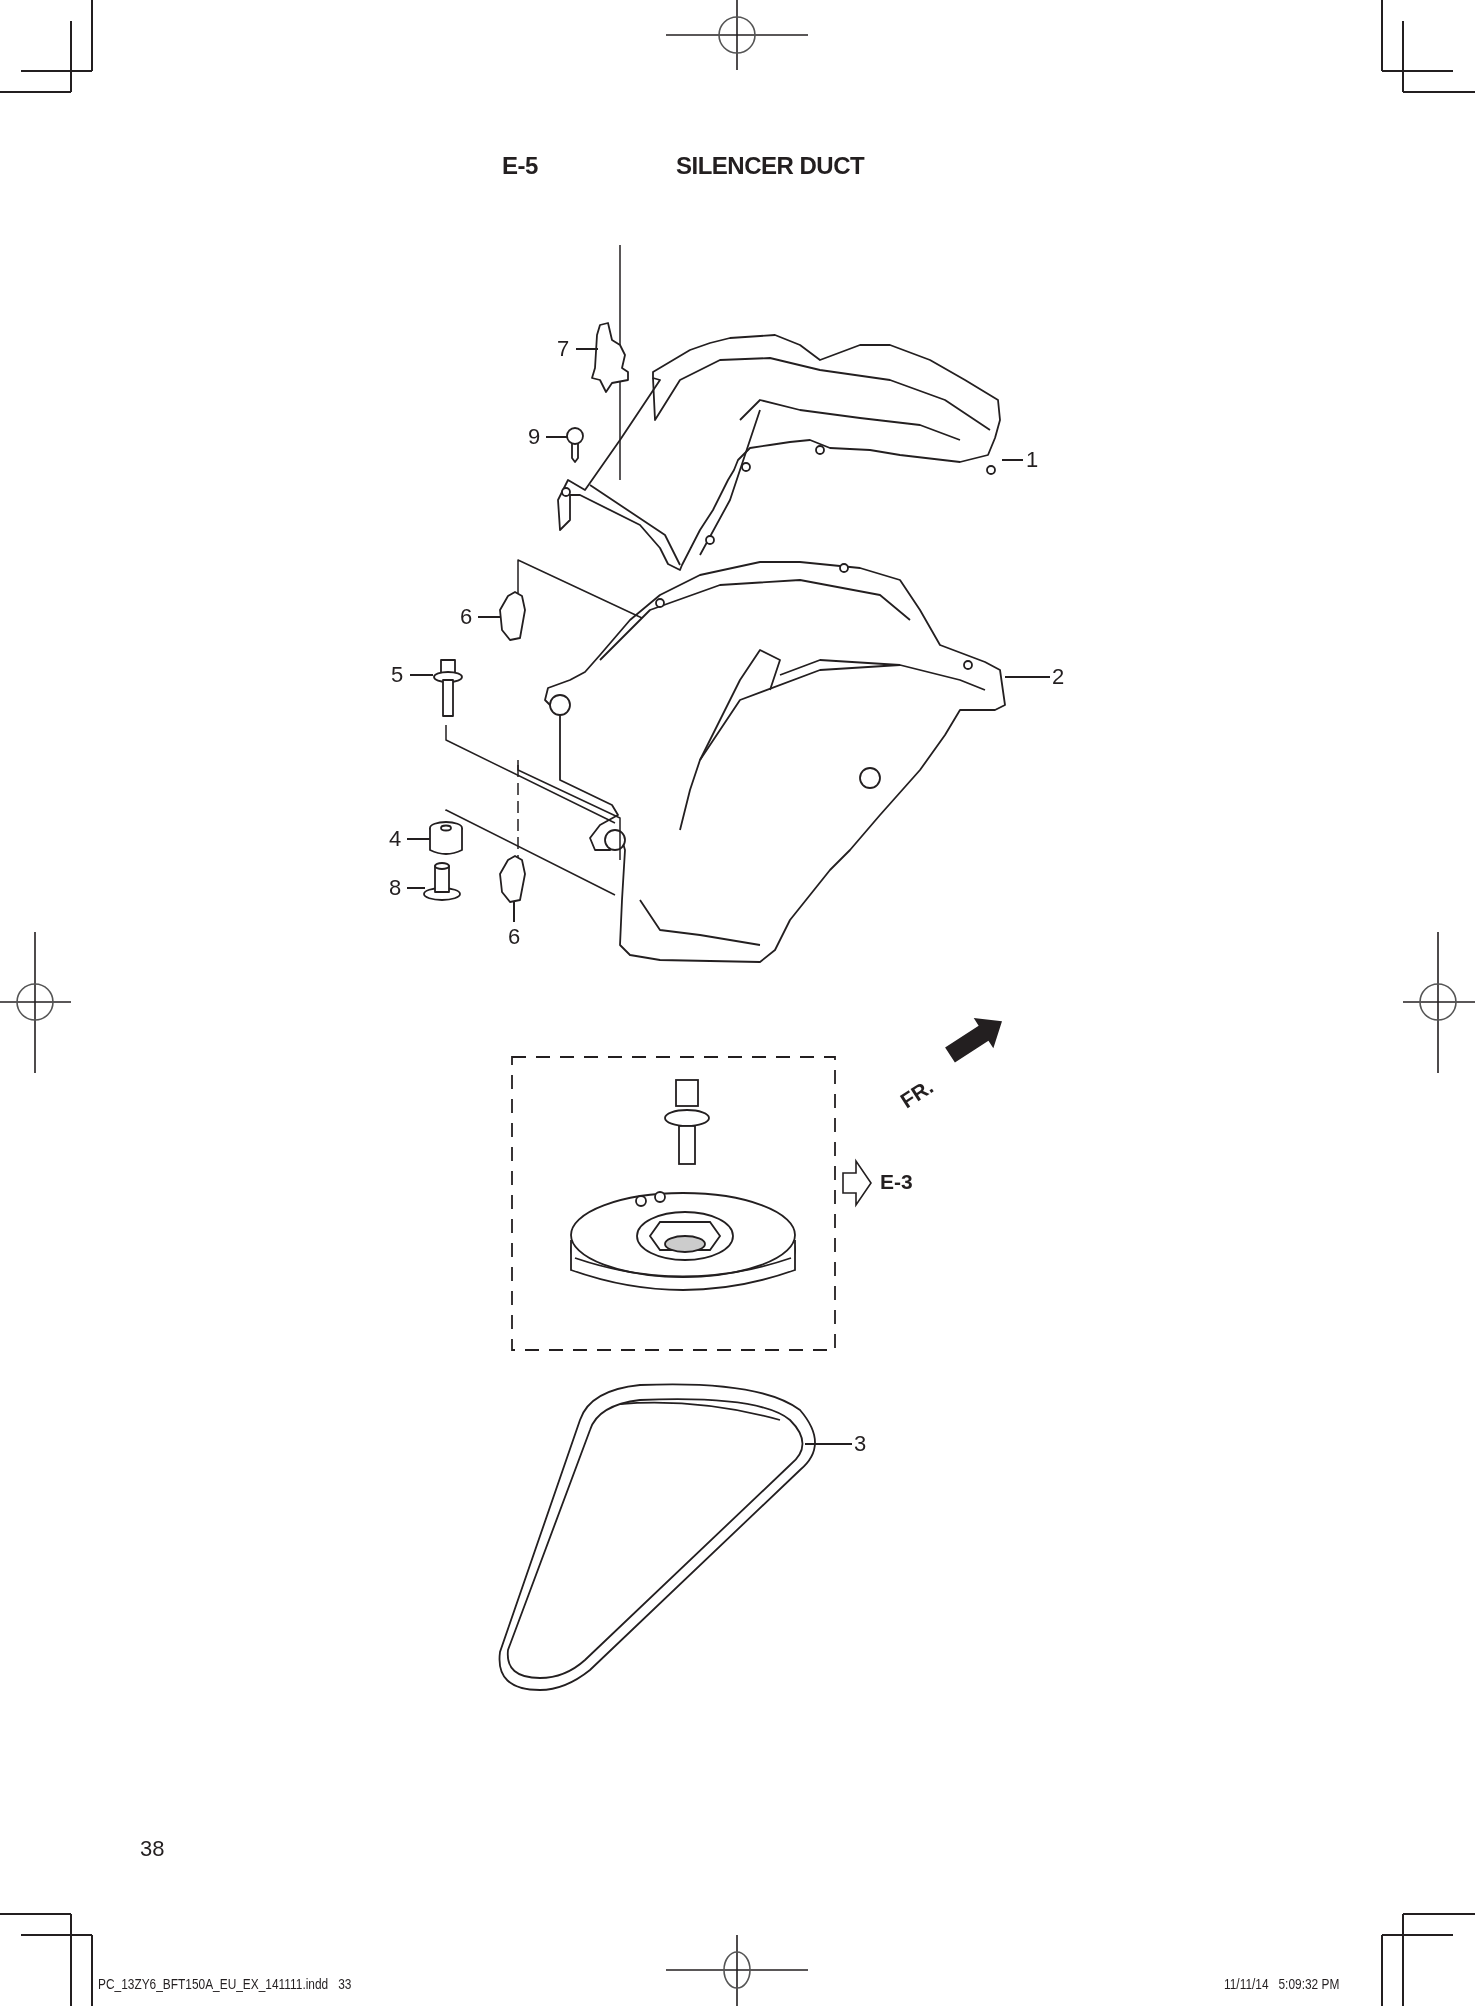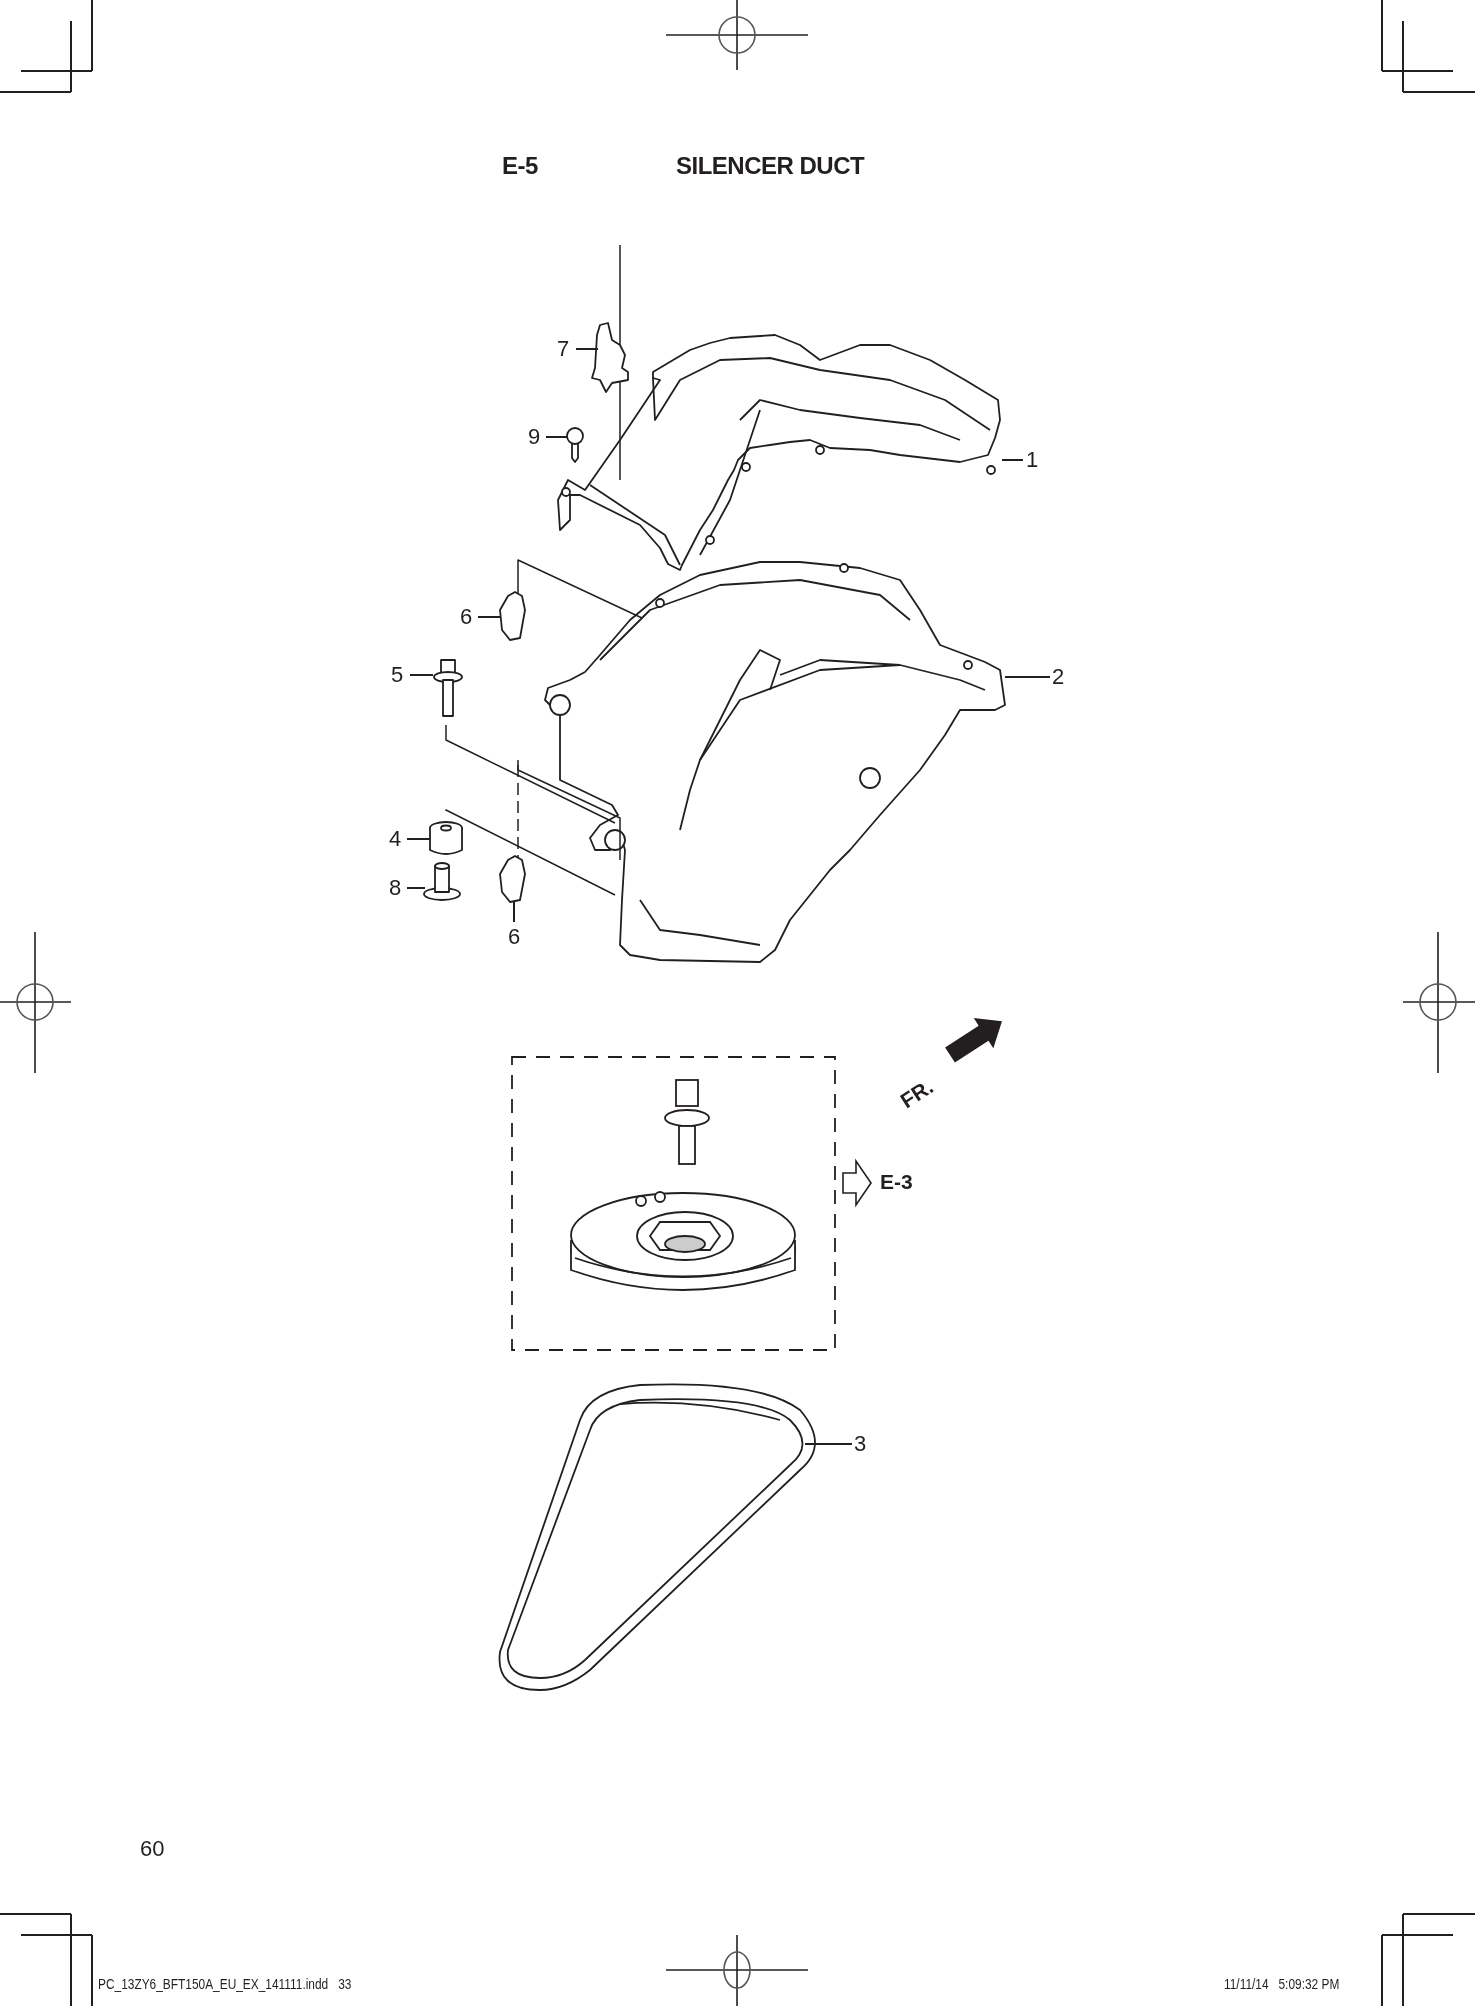--- a/index.html
+++ b/index.html
@@ -200,16 +200,16 @@
 <div class="abs callout" style="left:391px; top:664px;">5</div>
 <div class="abs callout" style="left:460px; top:606px;">6</div>
 <div class="abs callout" style="left:508px; top:926px;">6</div>
 <div class="abs callout" style="left:557px; top:338px;">7</div>
 <div class="abs callout" style="left:389px; top:877px;">8</div>
 <div class="abs callout" style="left:528px; top:426px;">9</div>
 
 <div class="abs ref" style="left:900px; top:1082px; transform:rotate(-33deg); font-size:21px;">FR.</div>
 <div class="abs ref" style="left:880px; top:1170px; font-size:21px;">E-3</div>
 
-<div class="abs pageno" style="left:140px; top:1836px;">60</div>
+<div class="abs pageno" style="left:140px; top:1836px;">38</div>
 
 <div class="abs footer" style="left:98px; top:1976px; white-space:pre;">PC_13ZY6_BFT150A_EU_EX_141111.indd   33</div>
 <div class="abs footer" style="left:1224px; top:1976px; white-space:pre;">11/11/14   5:09:32 PM</div>
 
 </body></html>

